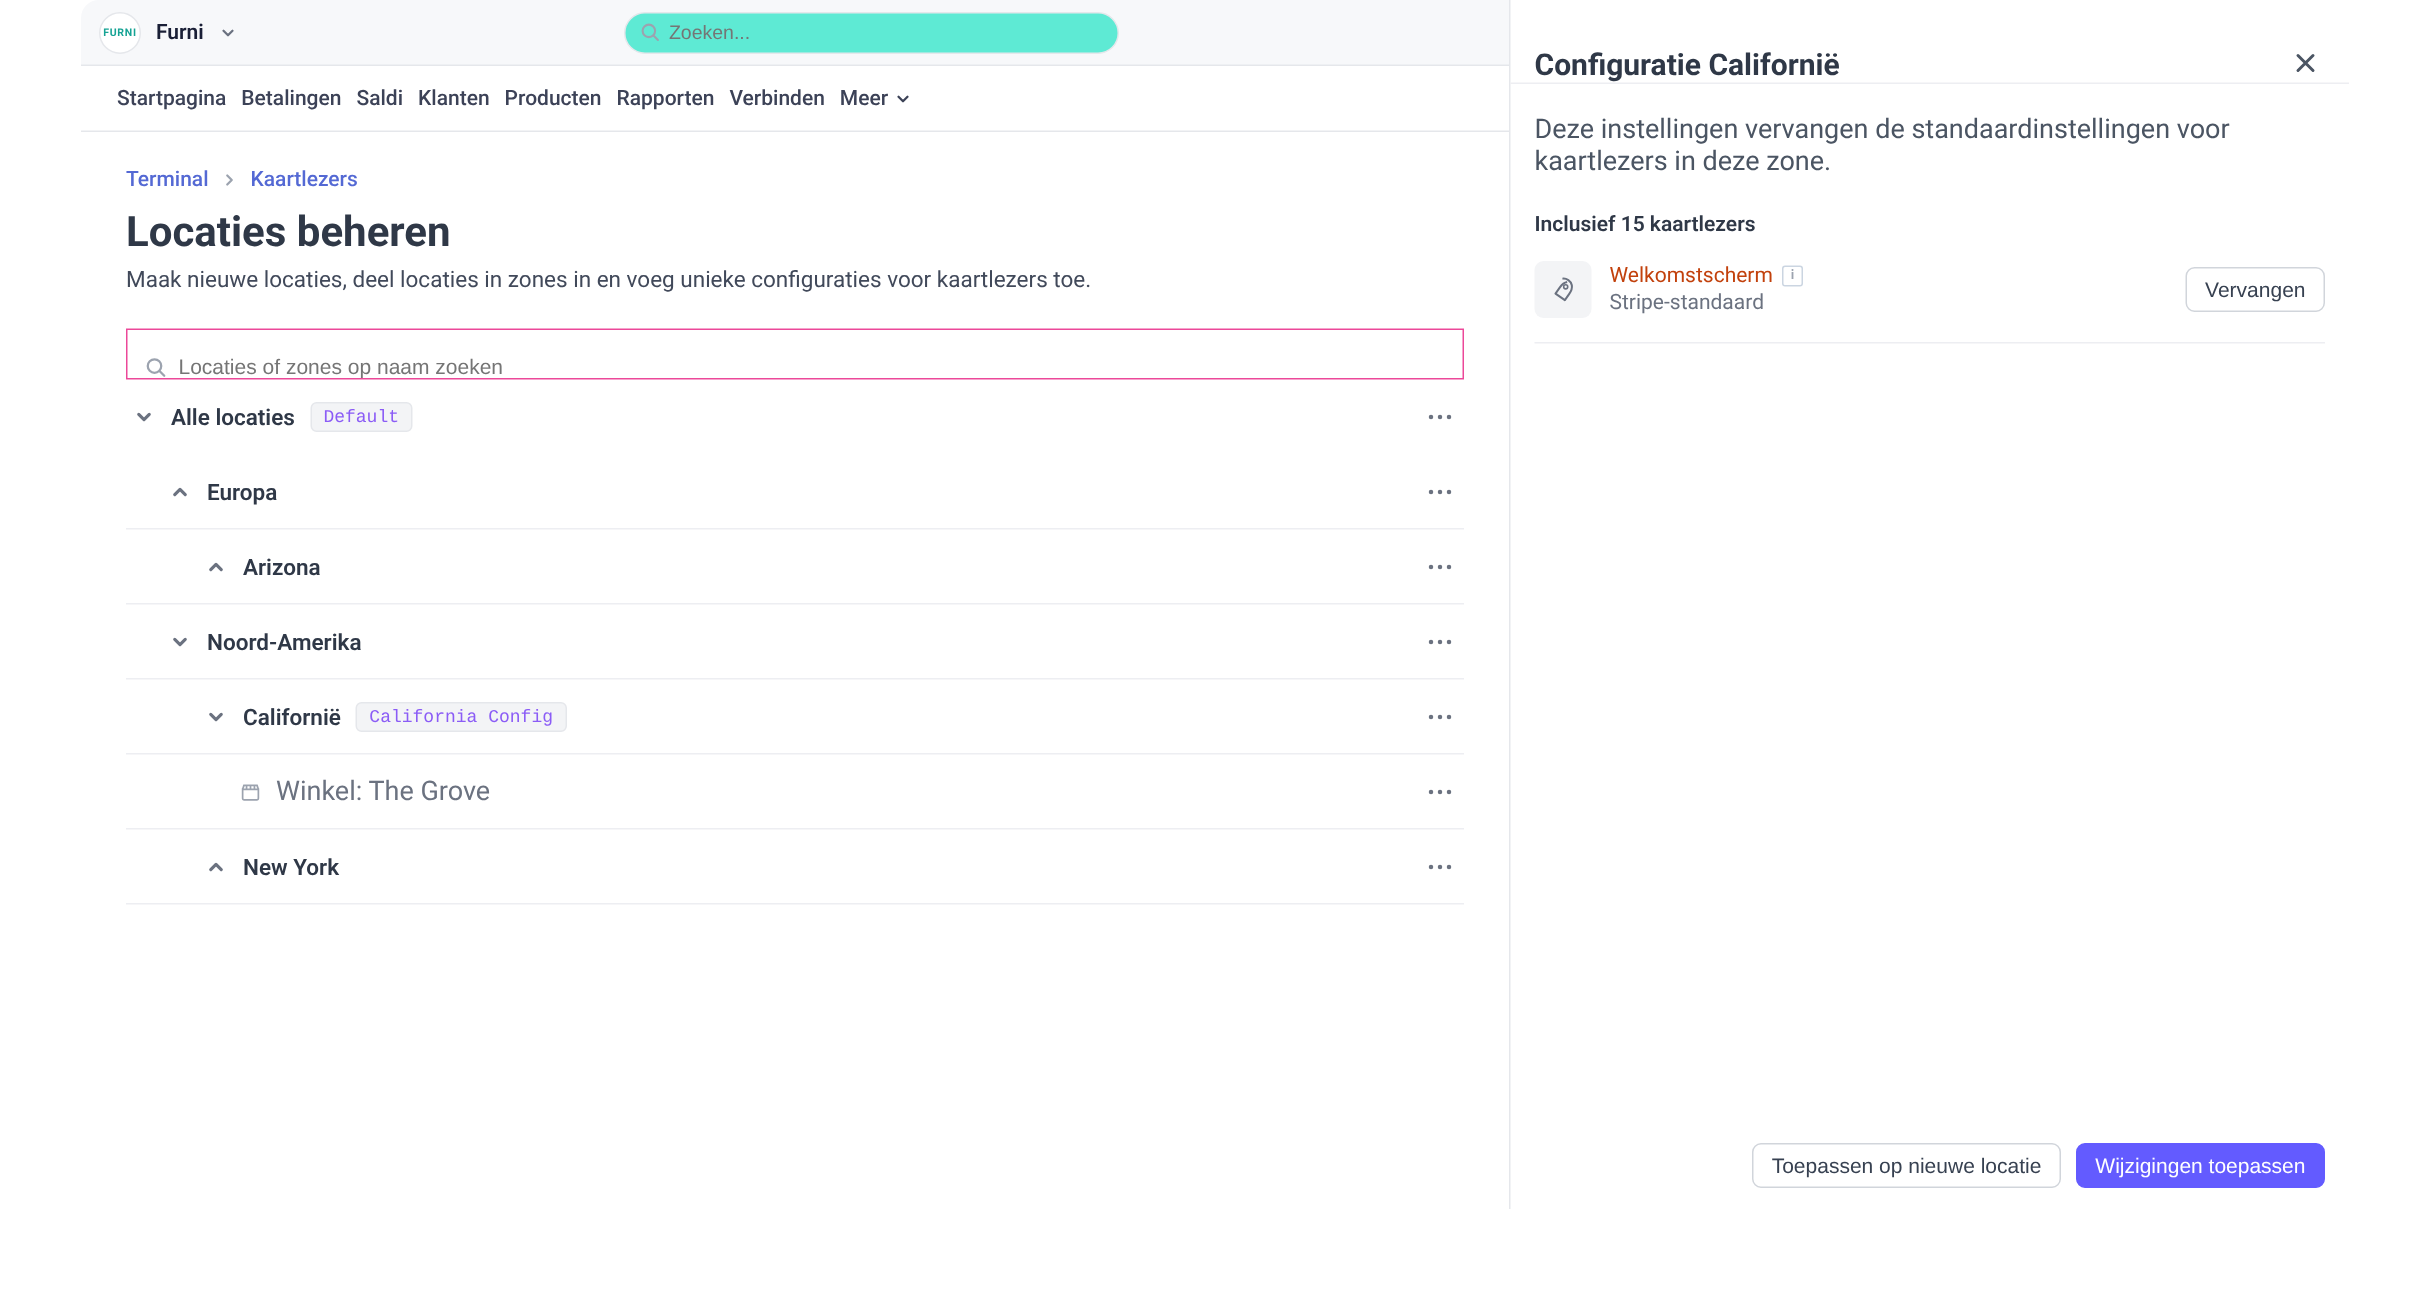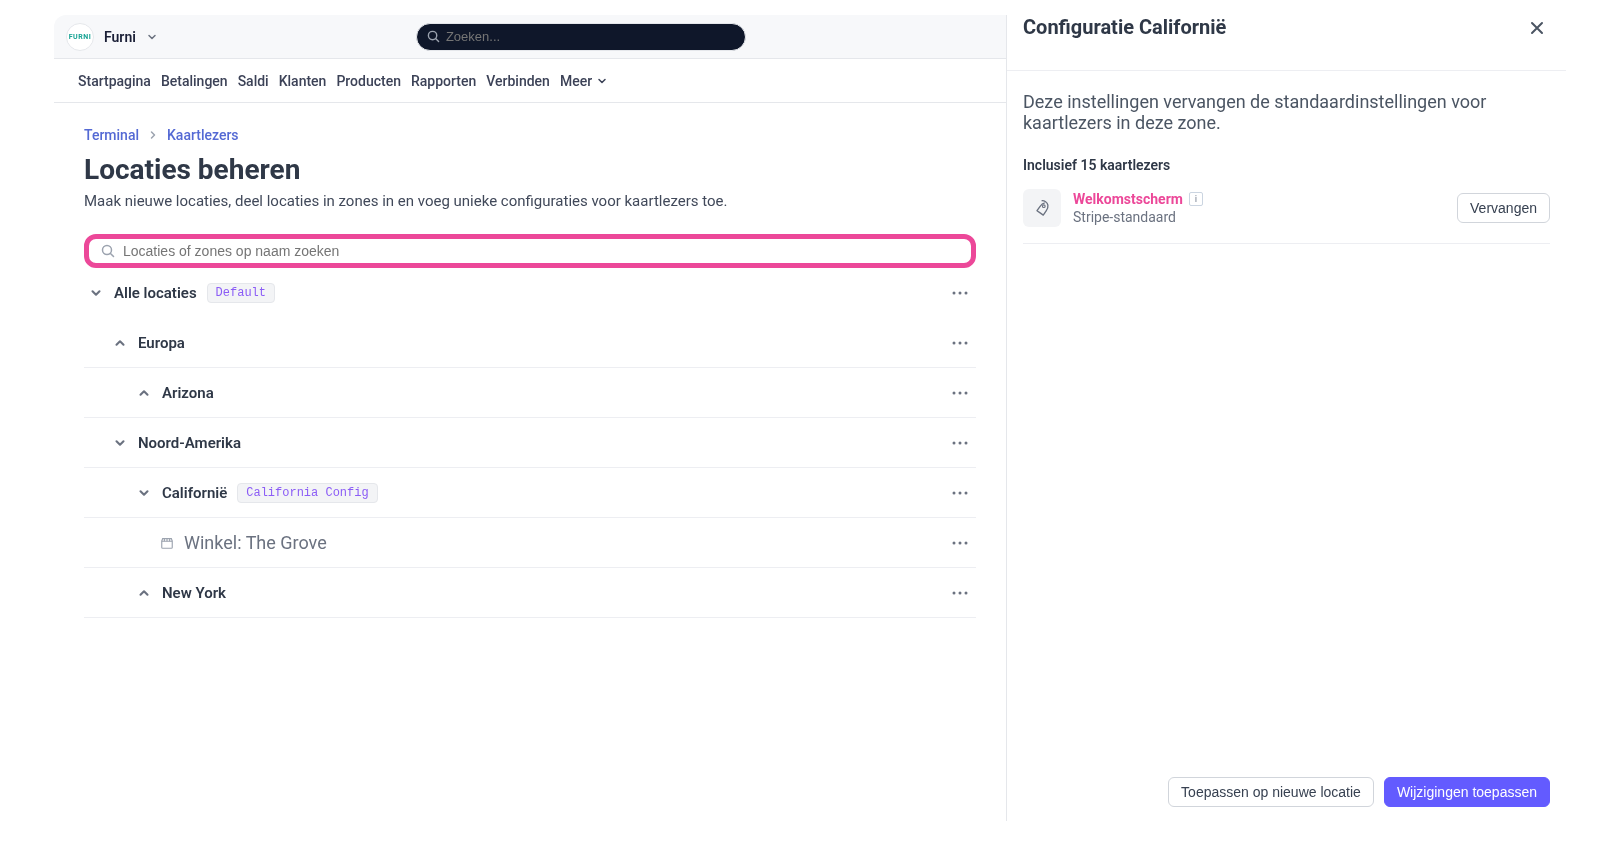--- a/index.html
+++ b/index.html
@@ -9,21 +9,21 @@
     }
     body {
       font-family: -apple-system, BlinkMacSystemFont, "Segoe UI", Roboto, Helvetica, Arial, sans-serif;
       background: #fff;
       color: #1a1f36;
       font-size: 14px;
     }
     .app-container {
       width: 1512px;
       height: 806px;
-      margin: 15px auto;
+      margin: 0 auto;
       background: #fff;
       border-radius: 12px;
       overflow: hidden;
       display: flex;
       position: relative;
     }
     .main-area {
       flex: 1;
       display: flex;
       flex-direction: column;
@@ -68,21 +68,21 @@
     }
     .search-wrap {
       flex: 1;
       display: flex;
       justify-content: center;
     }
     .search-input {
       width: 330px;
       height: 28px;
       border-radius: 14px;
-      background: #0f172a;
+      background: #5eead4;
       border: 1px solid #e5e7eb;
       display: flex;
       align-items: center;
       padding: 0 10px;
       gap: 6px;
     }
     .search-input input {
       border: none;
       outline: none;
       font-size: 13px;
@@ -133,24 +133,24 @@
       color: #2f3847;
       margin-bottom: 6px;
     }
     .page-subtitle {
       font-size: 15px;
       color: #41495a;
       margin-bottom: 24px;
     }
     .location-search {
       height: 34px;
-      border: 5px solid #ec4899;
-      border-radius: 12px;
-      display: flex;
-      align-items: center;
+      border: 1px solid #ec4899;
+      border-radius: 0;
+      display: flex;
+      align-items: flex-end;
       padding: 0 12px;
       gap: 8px;
       margin-bottom: 0;
     }
     .location-search input {
       border: none;
       outline: none;
       font-size: 14px;
       color: #6b7280;
       flex: 1;
@@ -222,21 +222,21 @@
       width: 560px;
       border-left: 1px solid #e5e7eb;
       display: flex;
       flex-direction: column;
       background: #fff;
       position: relative;
     }
     .panel-header {
       height: 56px;
       display: flex;
-      align-items: flex-start;
+      align-items: flex-end;
       justify-content: space-between;
       padding: 0 16px;
       border-bottom: 1px solid #edeef2;
     }
     .panel-title {
       font-size: 20px;
       font-weight: 700;
       color: #2f3847;
     }
     .close-btn {
@@ -279,23 +279,23 @@
     }
     .config-info {
       flex: 1;
     }
     .config-title-row {
       display: flex;
       align-items: center;
       gap: 6px;
     }
     .config-title {
-      font-weight: 700;
-      font-size: 14px;
-      color: #ec4899;
+      font-weight: 400;
+      font-size: 14px;
+      color: #c2410c;
     }
     .info-icon {
       width: 14px;
       height: 14px;
       border: 1px solid #cbd5e1;
       border-radius: 2px;
       display: inline-flex;
       align-items: center;
       justify-content: center;
       color: #9ca3af;

